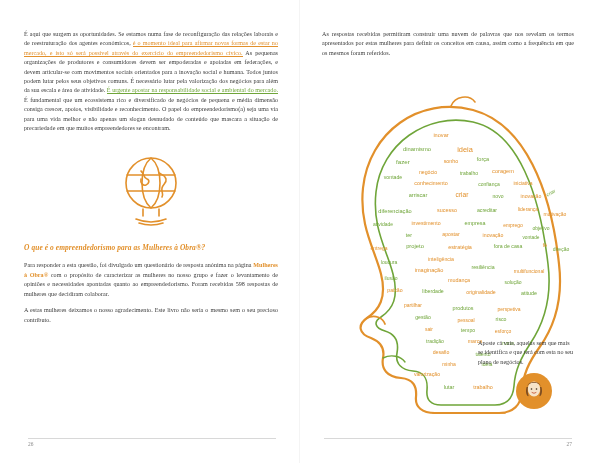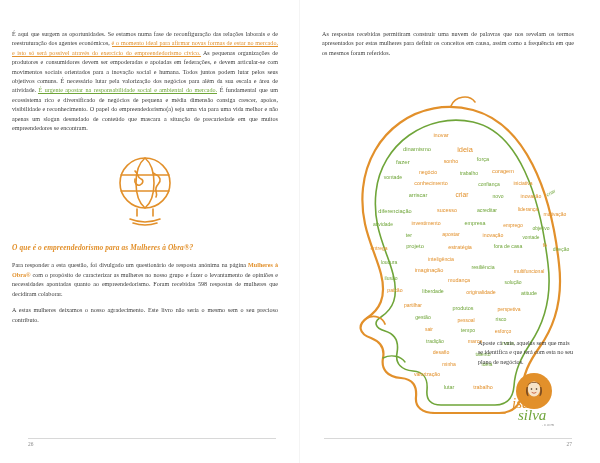--- a/index.html
+++ b/index.html
@@ -20,21 +20,21 @@
     display: flex;
   }
   .page {
     position: relative;
     height: 100%;
     box-sizing: border-box;
     background: #ffffff;
   }
   .page-left {
     width: 300px;
-    padding: 30px 22px 0 12px;
+    padding: 30px 22px 0 24px;
   }
   .page-right {
     width: 300px;
     padding: 30px 26px 0 22px;
   }
   .gutter {
     position: absolute;
     left: 299px;
     top: 0;
     bottom: 0;
@@ -345,24 +345,19 @@
       <svg class="logo-face" viewBox="0 0 22 24" xmlns="http://www.w3.org/2000/svg">
         <ellipse cx="11" cy="11" rx="6.2" ry="7.4" fill="#F6E3C8"></ellipse>
         <path d="M4 10 C 4 3, 18 3, 18 10 C 18 6, 15 4, 11 4 C 7 4, 4 6, 4 10 Z" fill="#7A4B22"></path>
         <path d="M3.6 9 C 2 14, 4 19, 5.6 18 C 4.4 14, 4.6 11, 5 9 Z" fill="#7A4B22"></path>
         <path d="M18.4 9 C 20 14, 18 19, 16.4 18 C 17.6 14, 17.4 11, 17 9 Z" fill="#7A4B22"></path>
         <circle cx="8.5" cy="11" r="0.8" fill="#3a2a18"></circle>
         <circle cx="13.5" cy="11" r="0.8" fill="#3a2a18"></circle>
         <path d="M9 14.6 q 2 1.6, 4 0" stroke="#C85A3A" stroke-width="0.9" fill="none" stroke-linecap="round"></path>
         <path d="M6.5 19.5 C 8 23, 14 23, 15.5 19.5 L 17 24 L 5 24 Z" fill="#E2902B"></path>
       </svg>
-      <div class="logo-text">
-        <span class="logo-line1">isa</span>
-        <span class="logo-line2">silva</span>
-        <span class="logo-line3">.com</span>
-      </div>
     </div>
 
     <div class="folio-rule folio-rule-right"></div>
     <div class="folio folio-right">27</div>
   </div>
 
 </div>
 
 </body></html>

